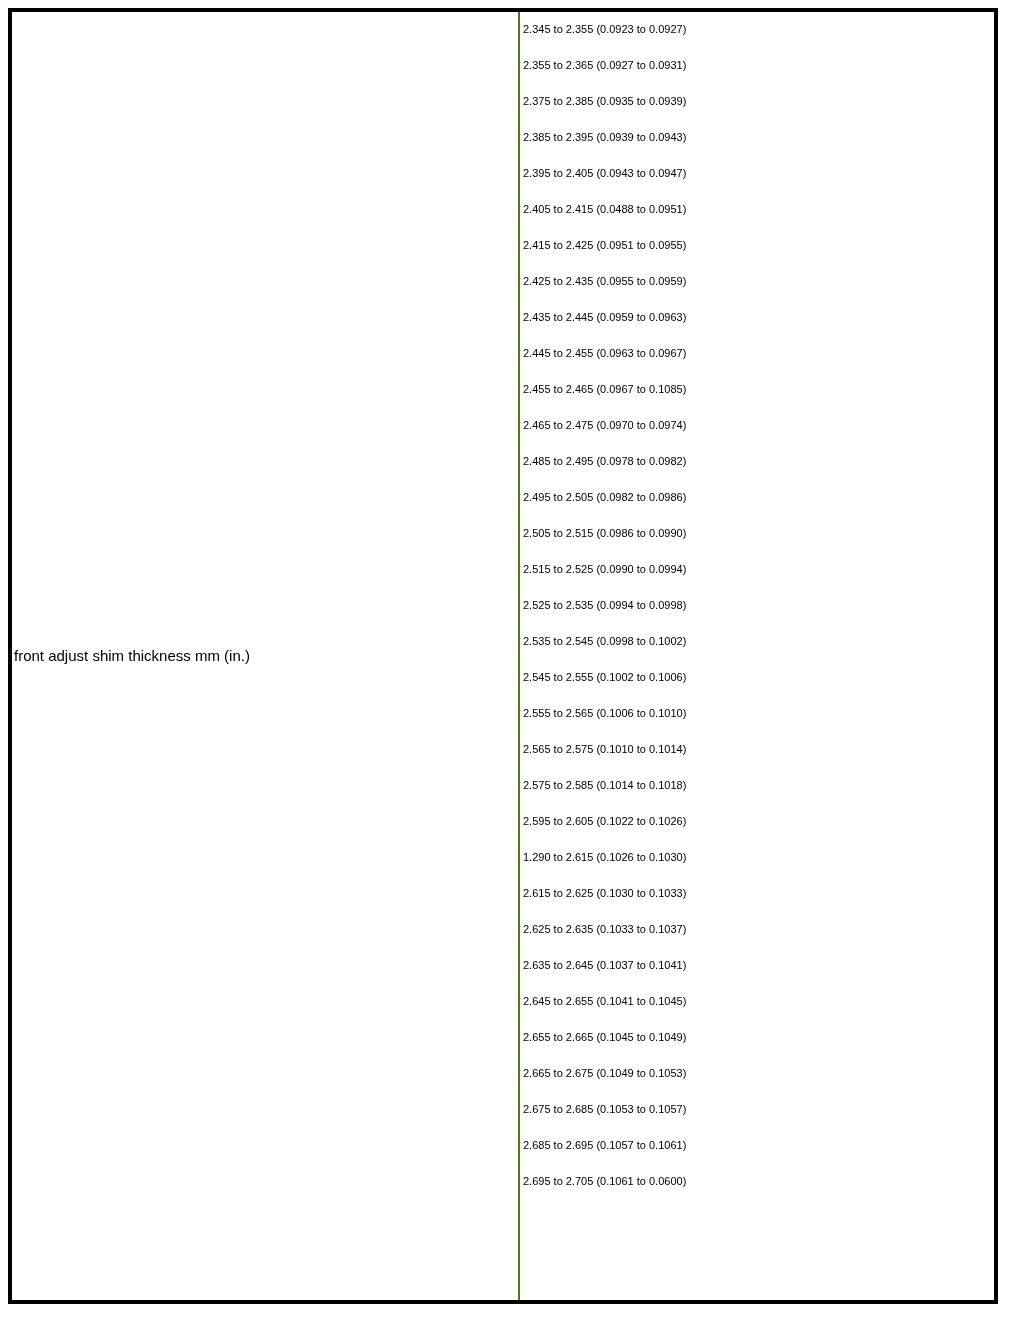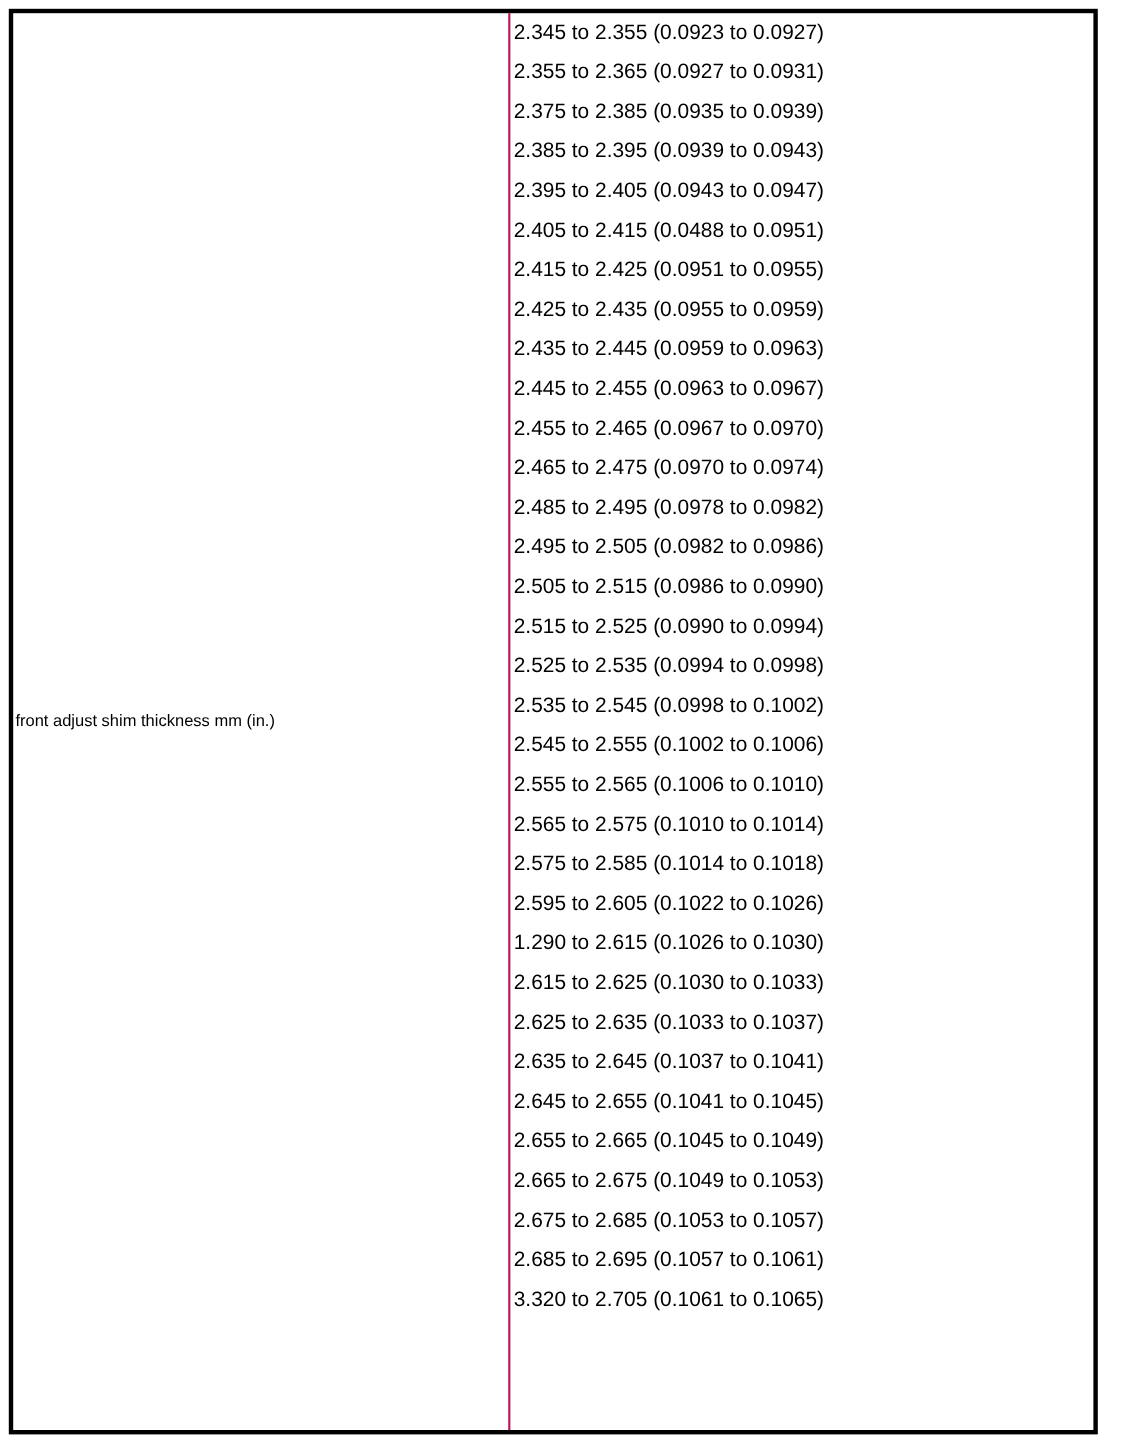--- a/index.html
+++ b/index.html
@@ -21,22 +21,22 @@
     left: 8px;
     top: 8px;
     width: 990px;
     height: 1296px;
     border: 4px solid #000000;
     display: flex;
     box-sizing: border-box;
     background: #ffffff;
   }
   .label-cell {
-    width: 452px;
-    border-right: 2px solid #be185d;
+    width: 508px;
+    border-right: 2px solid #4d7c0f;
     display: flex;
     align-items: center;
     box-sizing: border-box;
     padding-left: 2px;
   }
   .label-cell .label-text {
     font-size: 15px;
     line-height: 1.2;
     white-space: nowrap;
   }
@@ -48,21 +48,21 @@
   }
   .range-row {
     height: 36px;
     flex: 0 0 36px;
     display: flex;
     align-items: center;
     padding-left: 3px;
     box-sizing: border-box;
   }
   .range-row .range-text {
-    font-size: 19px;
+    font-size: 11px;
     line-height: 1.2;
     white-space: nowrap;
   }
 </style>
 </head>
 <body>
 
 <div class="page">
   <div class="spec-table">
     <div class="label-cell">
@@ -93,21 +93,21 @@
         <div class="range-row">
         <span class="range-text">2.425 to 2.435 (0.0955 to 0.0959)</span>
       </div>
         <div class="range-row">
         <span class="range-text">2.435 to 2.445 (0.0959 to 0.0963)</span>
       </div>
         <div class="range-row">
         <span class="range-text">2.445 to 2.455 (0.0963 to 0.0967)</span>
       </div>
         <div class="range-row">
-        <span class="range-text">2.455 to 2.465 (0.0967 to 0.0970)</span>
+        <span class="range-text">2.455 to 2.465 (0.0967 to 0.1085)</span>
       </div>
         <div class="range-row">
         <span class="range-text">2.465 to 2.475 (0.0970 to 0.0974)</span>
       </div>
         <div class="range-row">
         <span class="range-text">2.485 to 2.495 (0.0978 to 0.0982)</span>
       </div>
         <div class="range-row">
         <span class="range-text">2.495 to 2.505 (0.0982 to 0.0986)</span>
       </div>
@@ -159,17 +159,17 @@
         <div class="range-row">
         <span class="range-text">2.665 to 2.675 (0.1049 to 0.1053)</span>
       </div>
         <div class="range-row">
         <span class="range-text">2.675 to 2.685 (0.1053 to 0.1057)</span>
       </div>
         <div class="range-row">
         <span class="range-text">2.685 to 2.695 (0.1057 to 0.1061)</span>
       </div>
         <div class="range-row">
-        <span class="range-text">3.320 to 2.705 (0.1061 to 0.1065)</span>
+        <span class="range-text">2.695 to 2.705 (0.1061 to 0.0600)</span>
       </div>
       </div>
   </div>
 </div>
 
 </body></html>

